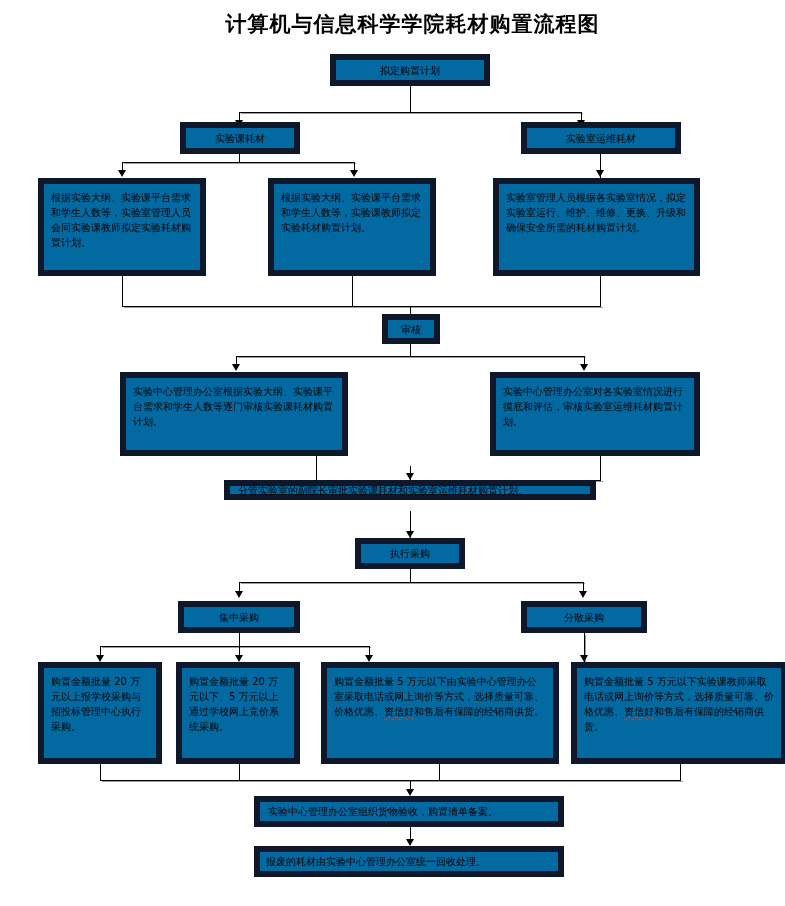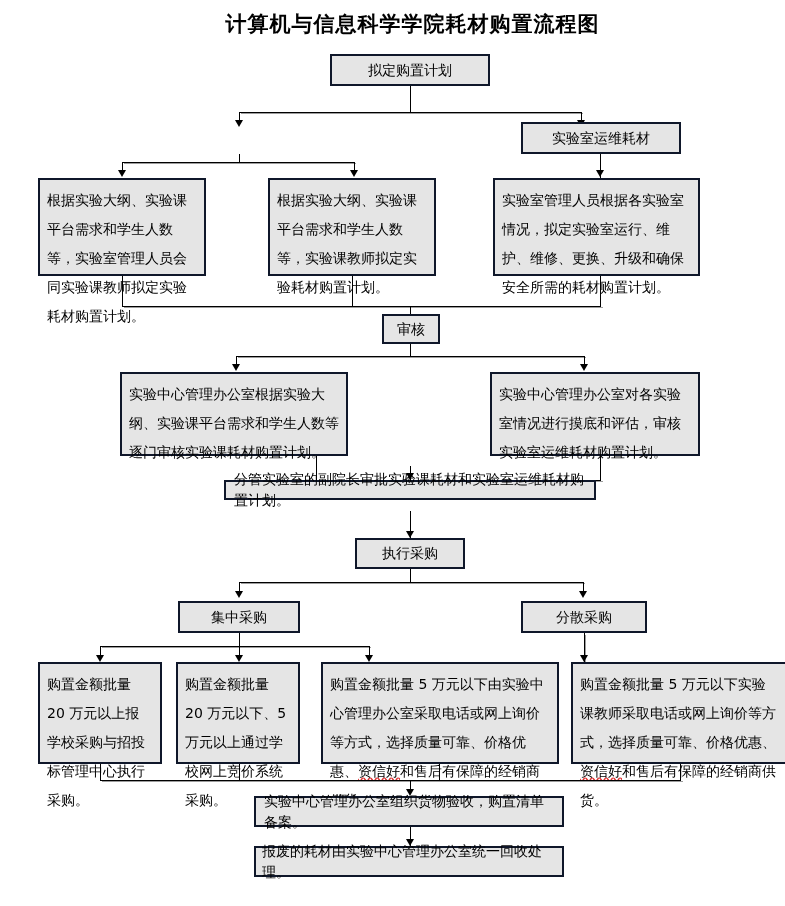--- a/index.html
+++ b/index.html
@@ -27,36 +27,36 @@
     text-align: center;
     font-family: "DejaVu Serif", "Liberation Serif", serif;
     font-weight: bold;
     font-size: 21px;
     letter-spacing: 1px;
     color: #000000;
   }
   .box {
     position: absolute;
     box-sizing: border-box;
-    border: 2px solid #0f172a;
-    background: #e5e5e5;
-    font-size: 14px;
+    border: 6px solid #0f172a;
+    background: #0369a1;
+    font-size: 10px;
     line-height: 21px;
     color: #000000;
   }
   .box.center {
     display: flex;
     align-items: center;
     justify-content: center;
     text-align: center;
   }
   .box.para {
     padding: 6px 7px 8px 7px;
     text-align: left;
-    line-height: 29px;
+    line-height: 15px;
   }
   .box.oneline {
     display: flex;
     align-items: center;
     padding: 0 8px;
     text-align: left;
   }
   .edge {
     position: absolute;
     background: #000000;
@@ -96,20 +96,21 @@
 
   <div class="edge h" style="left:219px; top:112px; width:342px;"></div>
   <div class="shadow" style="left:221px; top:113px; width:342px;"></div>
 
   <div class="edge v" style="left:219px; top:112px; height:10px;"></div>
   <div class="arrow" style="left:215px; top:120px;"></div>
 
   <div class="edge v" style="left:561px; top:112px; height:10px;"></div>
   <div class="arrow" style="left:557px; top:120px;"></div>
 
+  <div class="box center" style="left:160px; top:122px; width:120px; height:32px;">实验课耗材</div>
   <div class="box center" style="left:501px; top:122px; width:160px; height:32px;">实验室运维耗材</div>
 
   <div class="edge v" style="left:219px; top:154px; height:8px;"></div>
   <div class="edge h" style="left:102px; top:162px; width:232px;"></div>
   <div class="shadow" style="left:104px; top:163px; width:232px;"></div>
   <div class="edge v" style="left:102px; top:162px; height:10px;"></div>
   <div class="arrow" style="left:98px; top:170px;"></div>
   <div class="edge v" style="left:334px; top:162px; height:10px;"></div>
   <div class="arrow" style="left:330px; top:170px;"></div>
 

